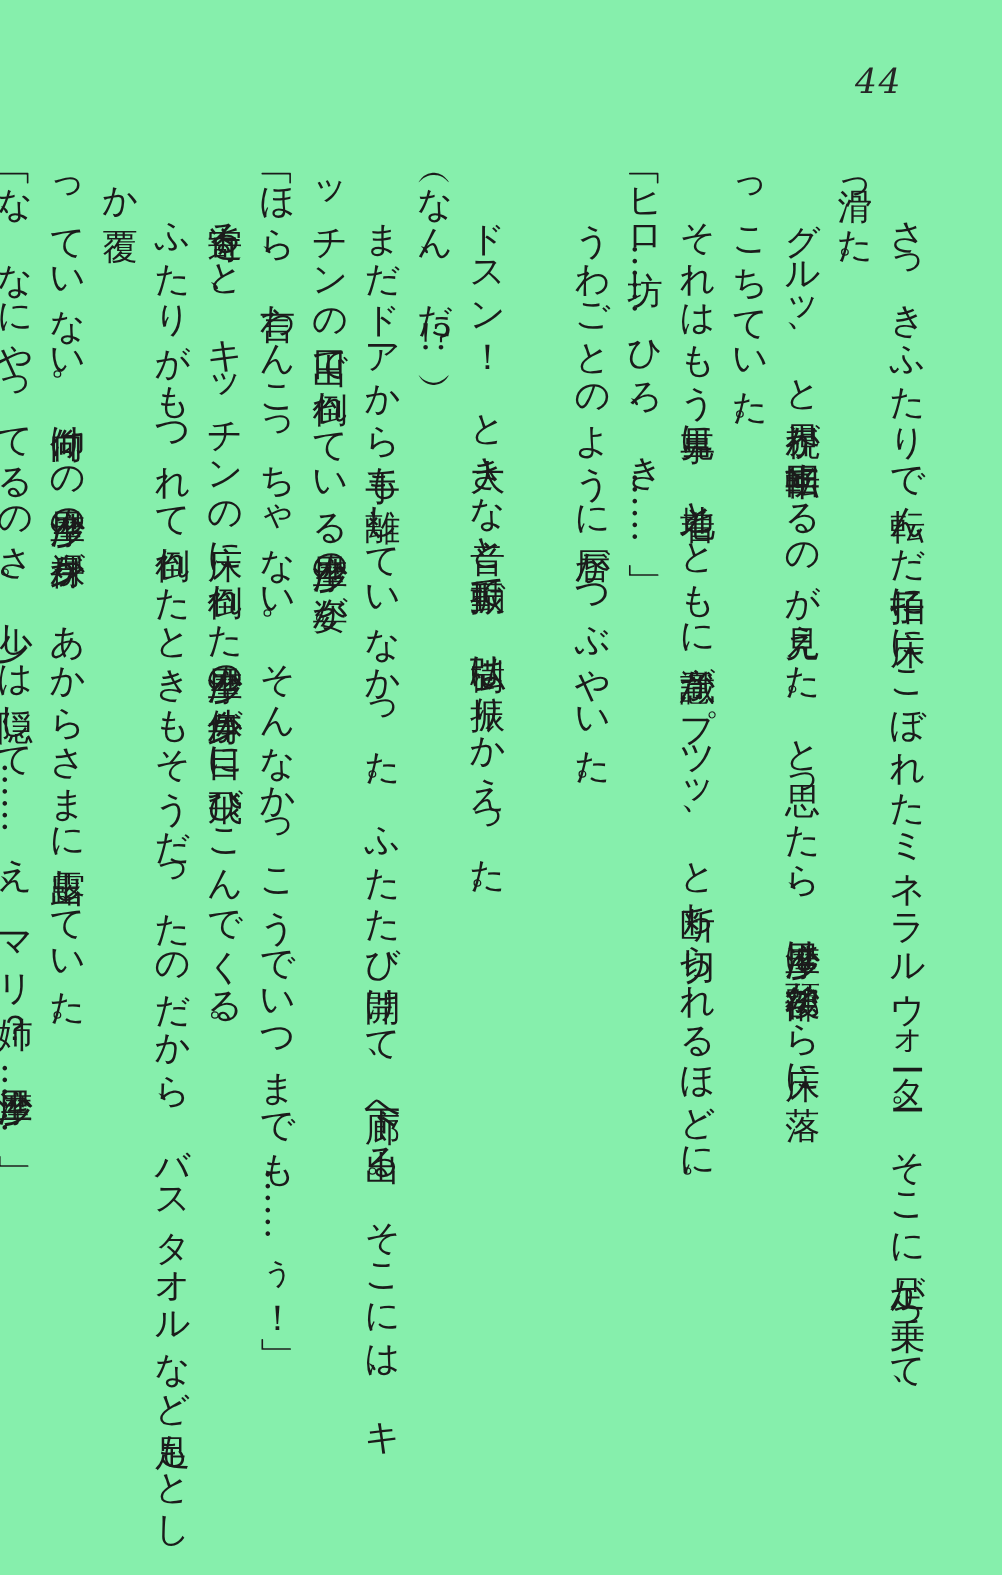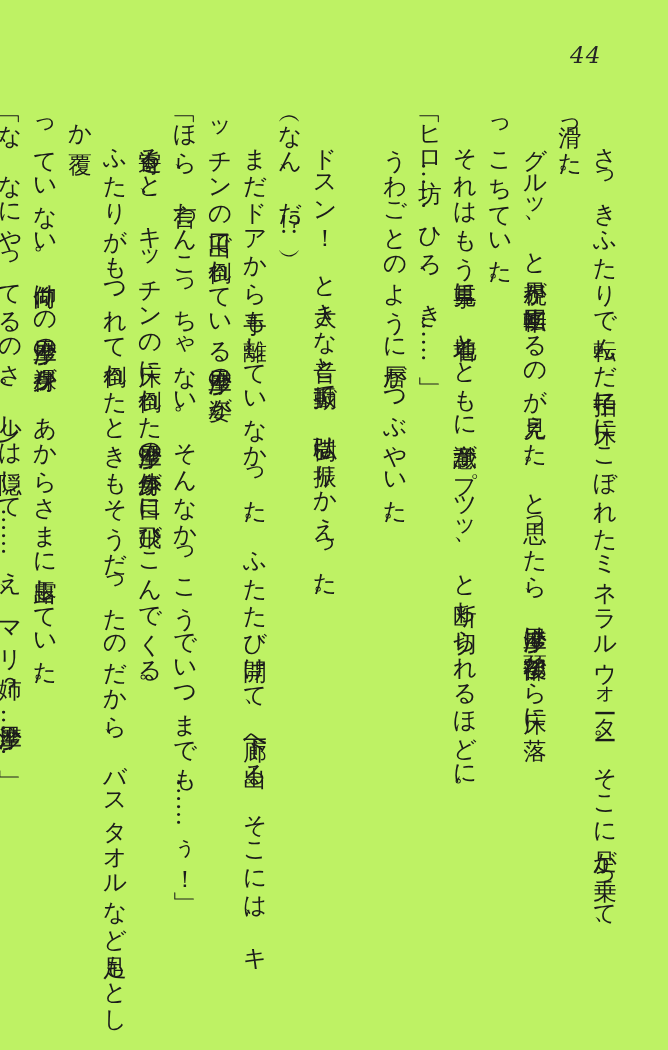--- a/index.html
+++ b/index.html
@@ -5,21 +5,21 @@
   html, body {
     margin: 0;
     padding: 0;
     background: #e8e8e6;
   }
   .page {
     position: relative;
     width: 668px;
     height: 1050px;
     margin: 0 auto;
-    background: #bef264;
+    background: #86efac;
     overflow: hidden;
   }
   .page-number {
     position: absolute;
     top: 42px;
     left: 570px;
     font-family: "DejaVu Serif", "Liberation Serif", serif;
     font-style: italic;
     font-size: 23px;
     letter-spacing: 1px;

